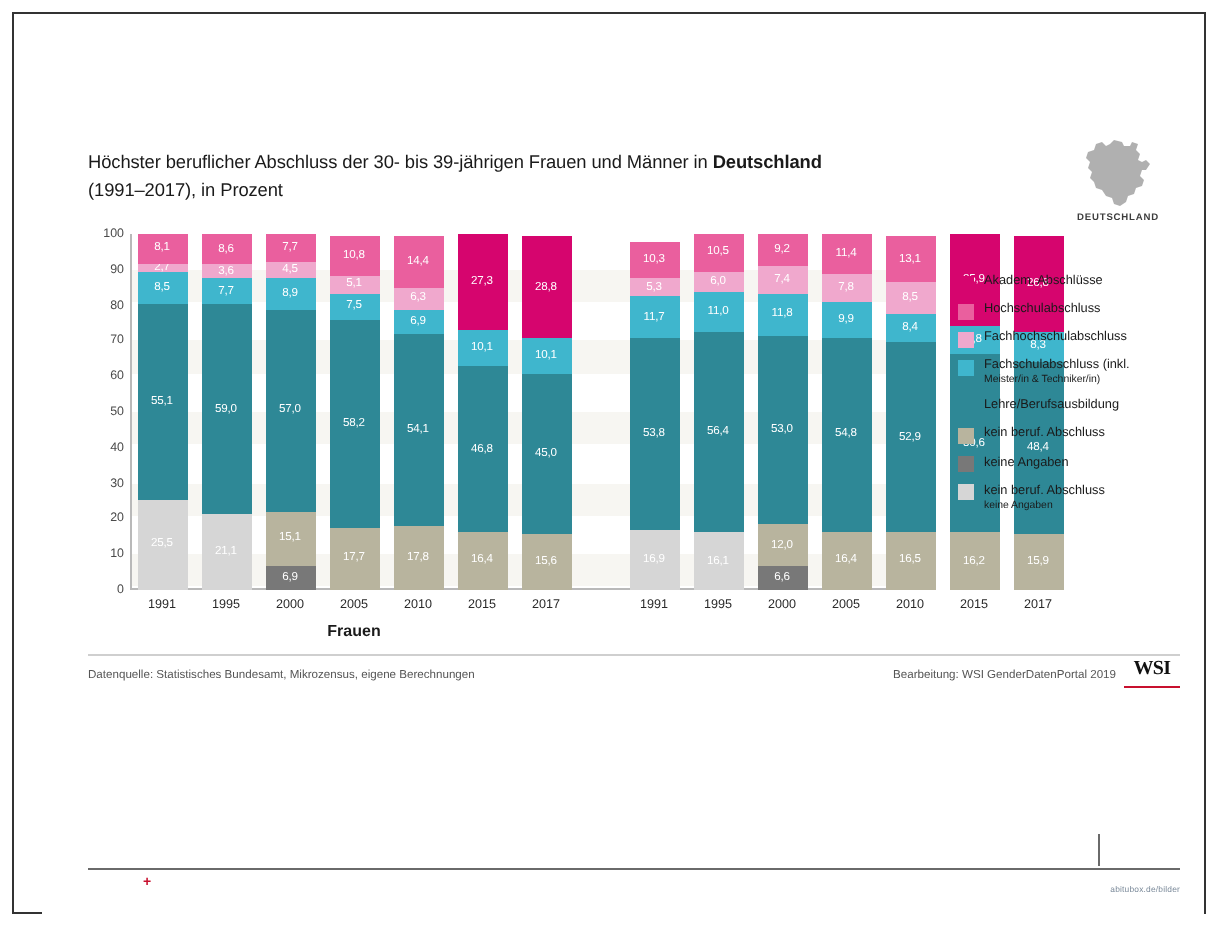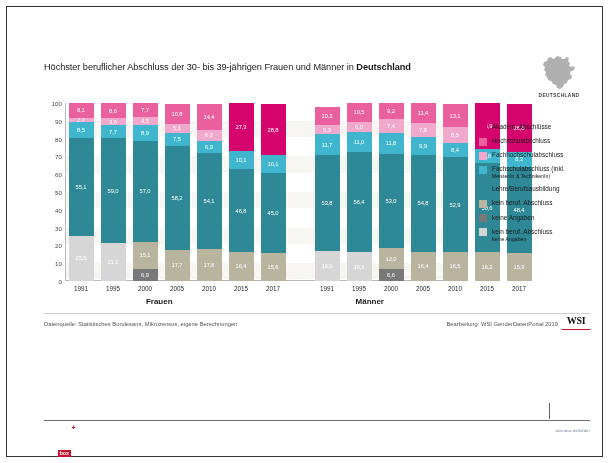--- a/index.html
+++ b/index.html
@@ -18,21 +18,21 @@
   
   .frame-outer {
     position: absolute;
     left: 6px; top: 6px;
     width: 597px; height: 451px;
     border: 1px solid #333;
     background: #fff;
   }
   .slide {
     position: absolute;
-    left: 14px; top: 4px;
+    left: 14px; top: 18px;
     width: 581px; height: 435px;
     background: #ffffff;
   }
   
   .title-block {
     position: absolute;
     left: 23px; top: 50px;
     width: 430px;
   }
   .title-line {
@@ -271,20 +271,21 @@
 </style>
 </head>
 <body>
 
 <div id="page">
   <div class="frame-outer">
     <div class="slide">
 
       <div class="title-block">
         <div class="title-line"><span>Höchster beruflicher Abschluss der 30- bis 39-jährigen Frauen und Männer in </span><b>Deutschland</b></div>
+        <div class="title-line">(1991–2017), in Prozent</div>
       </div>
 
       <div class="map-block">
         <svg class="map-svg" width="44" height="36" viewBox="0 0 44 36">
           <path fill="#b0b0b0" d="M20 1 L24 2 L25 4 L28 4 L29 2 L32 3 L31 6 L33 8 L32 11 L34 12 L36 11 L38 13 L36 16 L34 16 L33 19 L35 21 L34 24 L31 25 L30 28 L27 29 L26 32 L23 34 L20 33 L19 30 L16 29 L14 26 L11 25 L10 22 L8 20 L9 17 L7 15 L8 12 L6 10 L7 7 L10 6 L11 3 L14 2 L16 4 L18 3 Z"></path>
         </svg>
         <div class="map-caption">DEUTSCHLAND</div>
       </div>
 
       <div class="chart-area">
@@ -566,21 +567,20 @@
               <div class="xlab">2000</div>
               <div class="xlab">2005</div>
               <div class="xlab">2010</div>
               <div class="xlab">2015</div>
               <div class="xlab">2017</div>
             </div>
           </div>
         <div class="grouptitles" id="grouptitles">
             <div class="gt" style="width: 224px;">Frauen</div>
             <div class="gap"></div>
-            <div class="gt" style="width: 224px;">Männer</div>
           </div>
       </div>
 
       <div class="legend" id="legend">
           <div class="lg-item">
             <div class="sw" style="background: rgb(214, 5, 110);"></div>
             <div class="lg-text">Akadem. Abschlüsse</div>
           </div>
           <div class="lg-item">
             <div class="sw" style="background: rgb(234, 95, 158);"></div>

